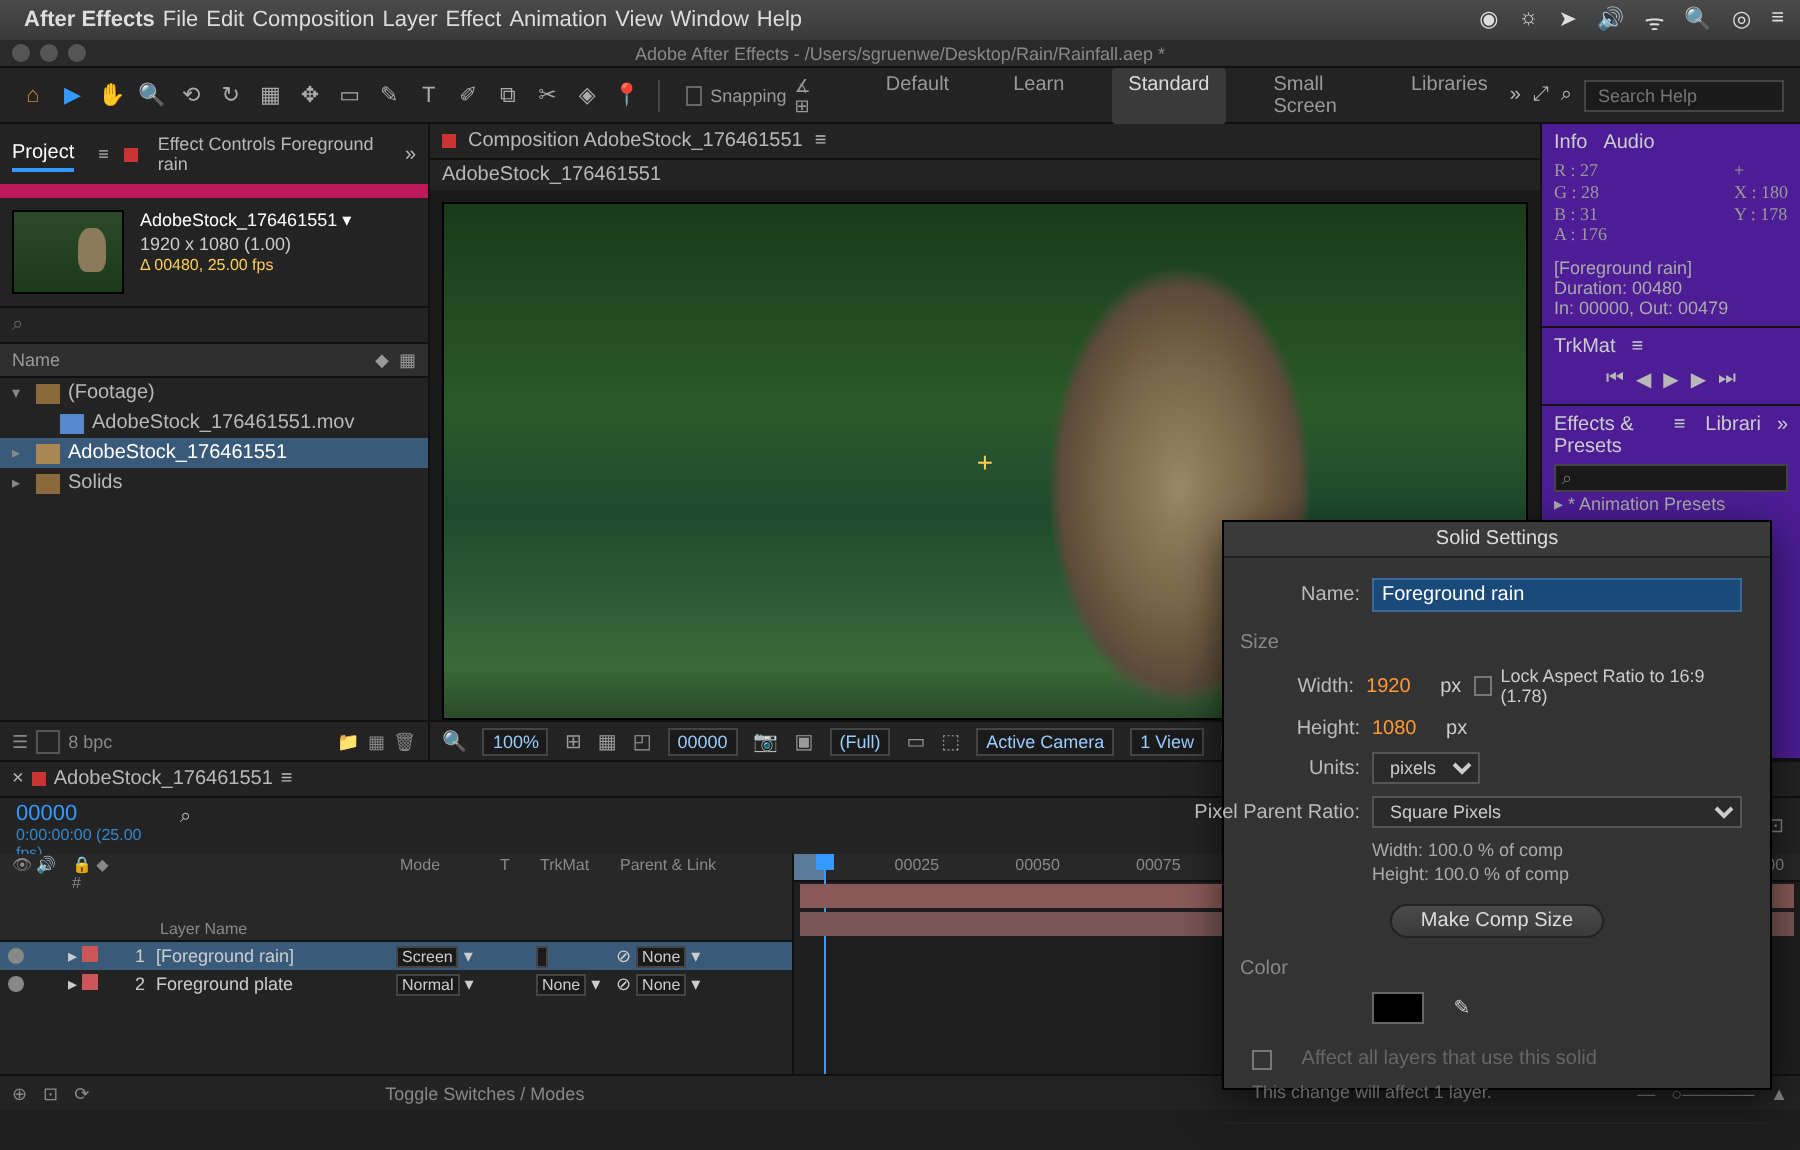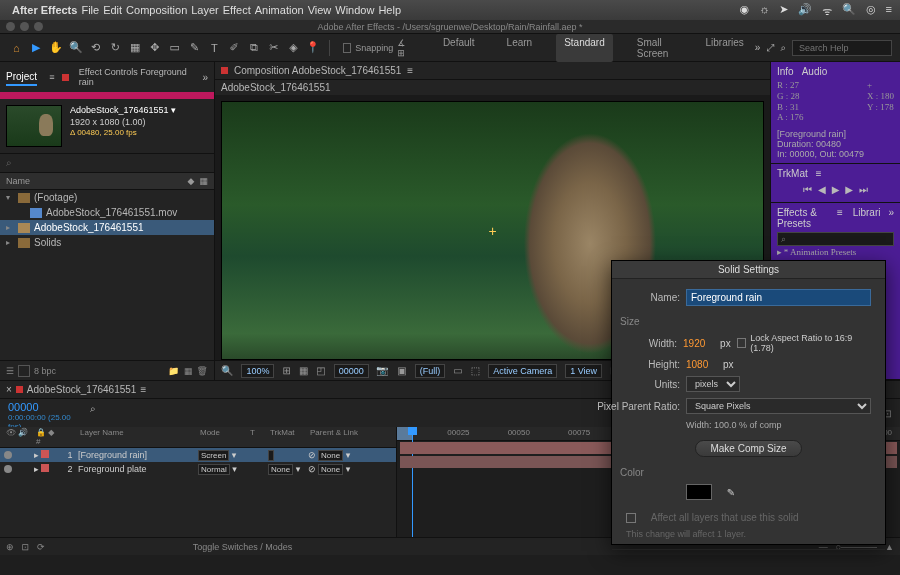--- a/index.html
+++ b/index.html
@@ -61,34 +61,34 @@
   .viewfoot { height:20px; background:#232323; display:flex; align-items:center; padding:0 6px; gap:8px; font-size:9px; color:#999; border-top:1px solid #111;}
   .viewfoot .sel { background:#1a1a1a; padding:1px 4px; border:1px solid #444; color:#99ccff;}
   .viewfoot .icon{font-size:10px;}
   .rightpanel { width:130px; background:#4c1d95; border-left:1px solid #111; display:flex; flex-direction:column; font-size:9px;}
   .rpsec { border-bottom:1px solid #111; padding:4px 6px;}
   .rpsec .head { font-size:10px; color:#ccc; margin-bottom:3px; display:flex; gap:8px;}
   .rpsec .row { display:flex; justify-content:space-between; color:#999;}
   .rpsec .rgba { line-height:1.2;font-family:Liberation Serif, serif;}
   .rpsec .transport { display:flex; justify-content:center; gap:6px; font-size:10px; padding:2px 0;}
   .rpsec input.efsearch { width:100%; background:#1a1a1a; border:1px solid #444; padding:1px 3px; font-size:9px; color:#aaa;}
-  .rpsec .eff { padding:1px 0; color:#aaa;font-family:Liberation Serif, serif;}
+  .rpsec .eff { padding:1px 0; color:#aaa;}
   .timeline { height:175px; background:#232323; border-top:1px solid #111; display:flex; flex-direction:column; }
   .tltabs { display:flex; padding:3px 6px; gap:4px; font-size:10px; border-bottom:1px solid #111; align-items:center;}
   .tltabs .sq{width:7px;height:7px;background:#cc3333;}
   .tltop { display:flex; height:28px; }
   .tltop .time { width:90px; padding:2px 8px; color:#3399ff; font-size:11px;}
   .tltop .time .sub { font-size:8px; color:#3388cc;}
   .tltop .searchtl { width:60px; padding-top:4px;}
   .tltop .icons { flex:1; display:flex; justify-content:flex-end; align-items:center; gap:6px; padding-right:8px; font-size:10px; color:#888;}
   .tlbody { display:flex; flex:1;}
   .tlleft { width:397px; border-right:1px solid #111;}
   .tlhead { display:flex; font-size:8px; color:#888; padding:1px 4px; border-bottom:1px solid #111; background:#282828;}
   .tlhead span{padding:0 2px;}
-  .tlhead .eye{width:30px;} .tlhead .lk{width:28px;} .tlhead .num{width:16px;} .tlhead .lname{width:120px;} .tlhead .mode{width:50px;} .tlhead .t{width:20px;} .tlhead .trk{width:40px;} .tlhead .parent{width:60px;}
+  .tlhead .eye{width:30px;} .tlhead .lk{width:28px;} .tlhead .num{width:16px;} .tlhead .lname{width:120px;margin-top:32px;} .tlhead .mode{width:50px;} .tlhead .t{width:20px;} .tlhead .trk{width:40px;} .tlhead .parent{width:60px;}
   .tlrow { display:flex; font-size:9px; padding:1px 4px; align-items:center; height:14px; color:#ccc;}
   .tlrow.selected{background:#3a5a7a;}
   .tlrow .eye{width:30px; display:flex; gap:3px;}
   .tlrow .lk{width:28px;display:flex;gap:2px;} .tlrow .num{width:16px;text-align:center;} .tlrow .lname{width:120px;} .tlrow .mode{width:50px;} .tlrow .t{width:20px;} .tlrow .trk{width:40px;} .tlrow .parent{width:60px;}
   .tlrow .dropdown{background:#1a1a1a;border:1px solid #444;padding:0 2px;font-size:8px;}
   .tlrow .swatch{width:8px;height:8px;background:#cc5555;}
   .tlrow .dot{width:8px;height:8px;border-radius:50%;background:#888;}
   .tlright { flex:1; background:#1e1e1e; position:relative;}
   .tlruler { height:14px; border-bottom:1px solid #111; position:relative; font-size:8px; color:#888; background:linear-gradient(90deg,#5a7a9a 0%,#5a7a9a 3%,#282828 3%);}
   .tlruler .tick{position:absolute;top:1px;}
@@ -412,20 +412,21 @@
     <div class="drow"><span class="dlbl">Height:</span><span class="val">1080</span>&nbsp;<span>px</span></div>
     <div class="drow">
         <span class="dlbl">Units:</span>
         <select><option>pixels</option></select>
       </div>
     <div class="drow" style="margin-left:-30px;">
         <span class="dlbl" style="width:84px">Pixel Parent Ratio:</span>
         <select style="flex:1"><option>Square Pixels</option></select>
       </div>
     <div class="sub">Width: 100.0 % of comp</div>
+    <div class="sub" style="margin-top:-4px">Height: 100.0 % of comp</div>
     <div class="compsize">
         <button class="btn">Make Comp Size</button>
       </div>
     <div class="sec">Color</div>
     <div class="drow"><div class="colorbox"></div>&nbsp;<span>✎</span></div>
     <div class="drow disabled" style="margin-top:6px"><span class="cb"></span>&nbsp;<span>Affect all layers that use this solid</span></div>
     <div class="disabled" style="font-size:9px">This change will affect 1 layer.</div>
   </div>
   <div class="btnrow">
     

